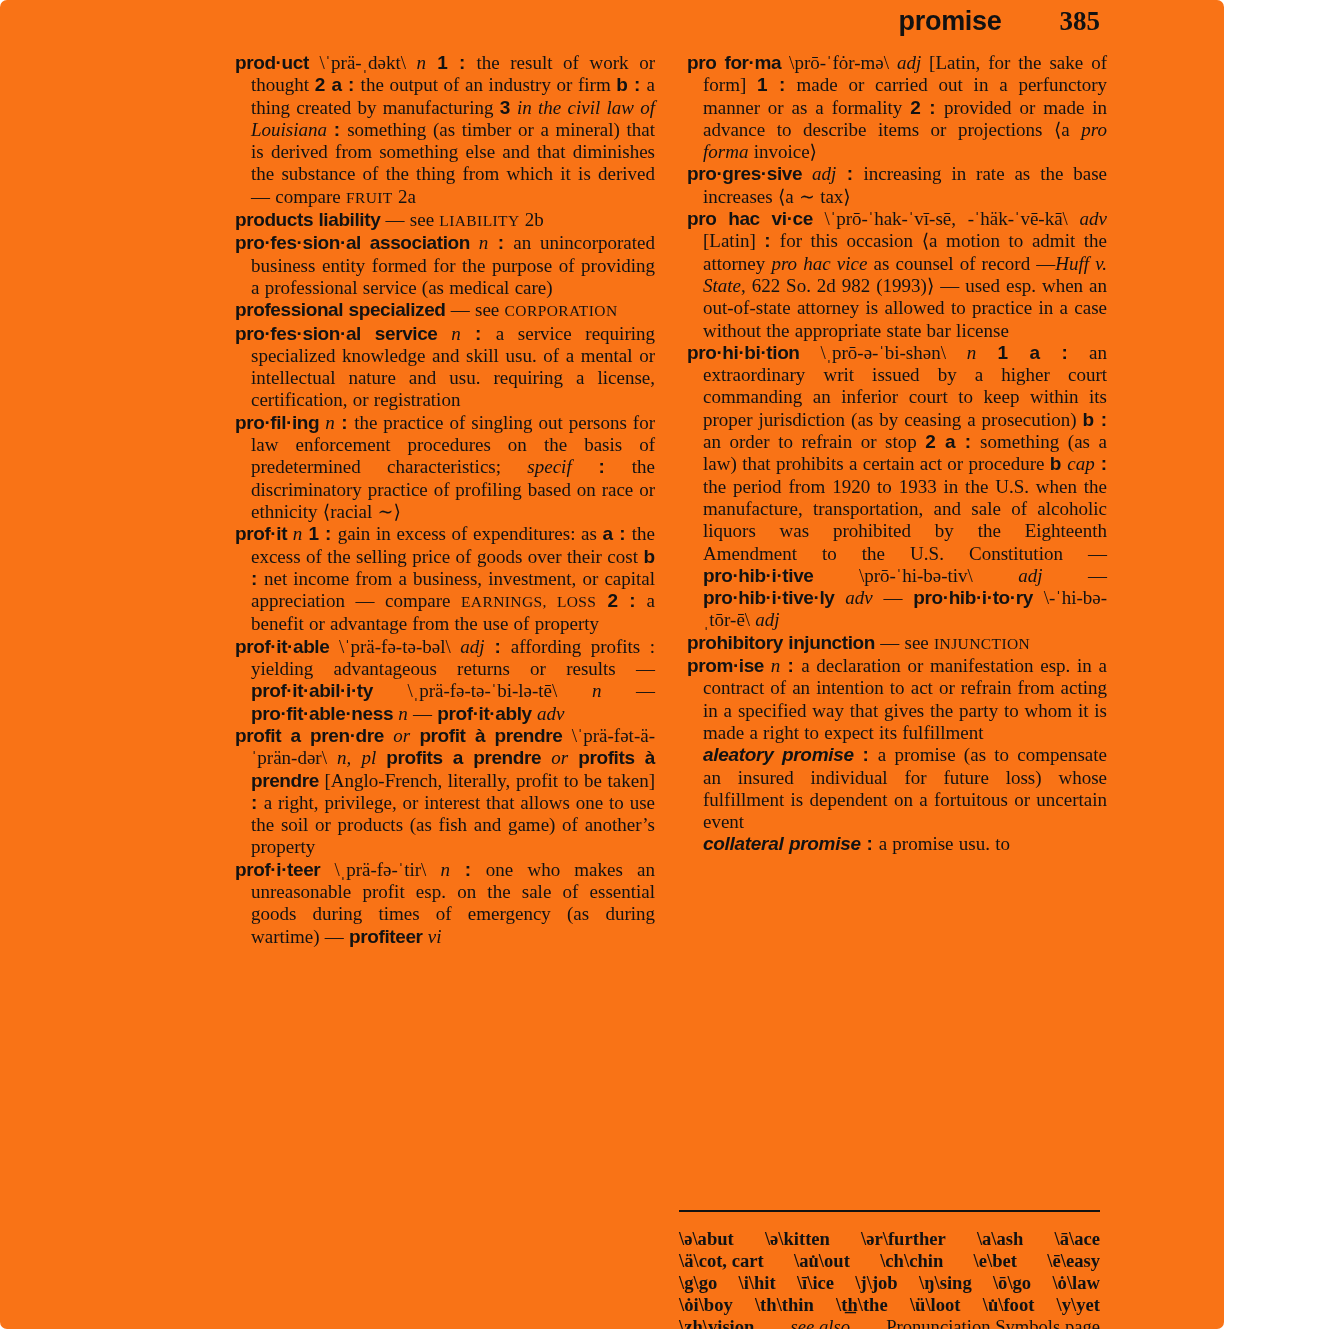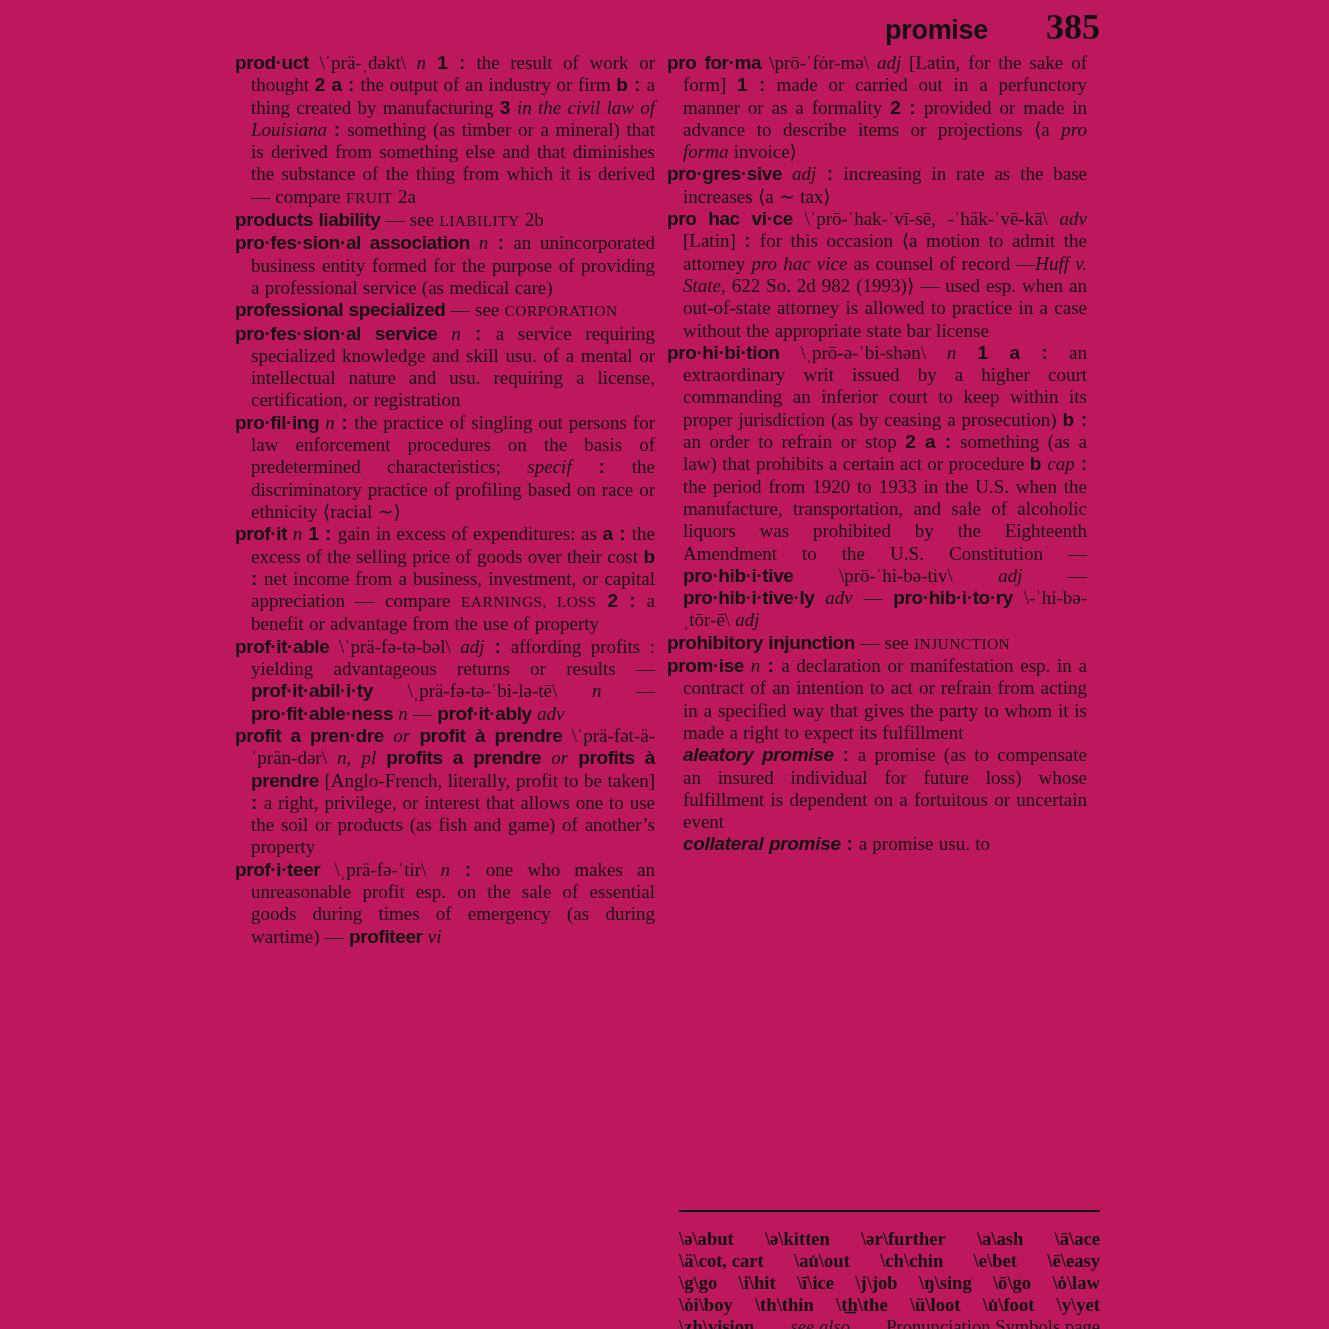--- a/index.html
+++ b/index.html
@@ -1,37 +1,37 @@
 <!DOCTYPE html>
 <html><head>
 <meta charset="utf-8">
 <style>
   html,body{margin:0;padding:0;}
   body{
     width:1329px;height:1329px;background:#ffffff;color:#121212;
     font-family:"Liberation Serif", "DejaVu Serif", serif;
     overflow:hidden;
   }
-  .page{position:relative;width:1329px;height:1329px;background:#be185d;}
+  .page{position:relative;width:1224px;height:1329px;background:#f97316;border-radius:7px;}
 
   
   .header{
     position:absolute;top:6px;left:679px;width:421px;
     display:flex;justify-content:flex-end;align-items:baseline;gap:58px;
   }
   .guide-word{
     font-family:"Liberation Sans", sans-serif;font-weight:700;
     font-size:27px;letter-spacing:-0.3px;
   }
   .page-number{
-    font-family:"Liberation Serif", serif;font-weight:700;font-size:36px;
+    font-family:"Liberation Serif", serif;font-weight:700;font-size:27px;
   }
 
   
-  .columns{position:absolute;top:52px;left:235px;display:flex;gap:12px;}
+  .columns{position:absolute;top:52px;left:235px;display:flex;gap:32px;}
   .col{width:420px;}
   .entry{
     margin:0;padding-left:16px;text-indent:-16px;
     text-align:justify;
     font-size:19px;line-height:22.3px;
     word-spacing:0.5px;
   }
   .entry.sub{padding-left:16px;text-indent:0;}
 
   

